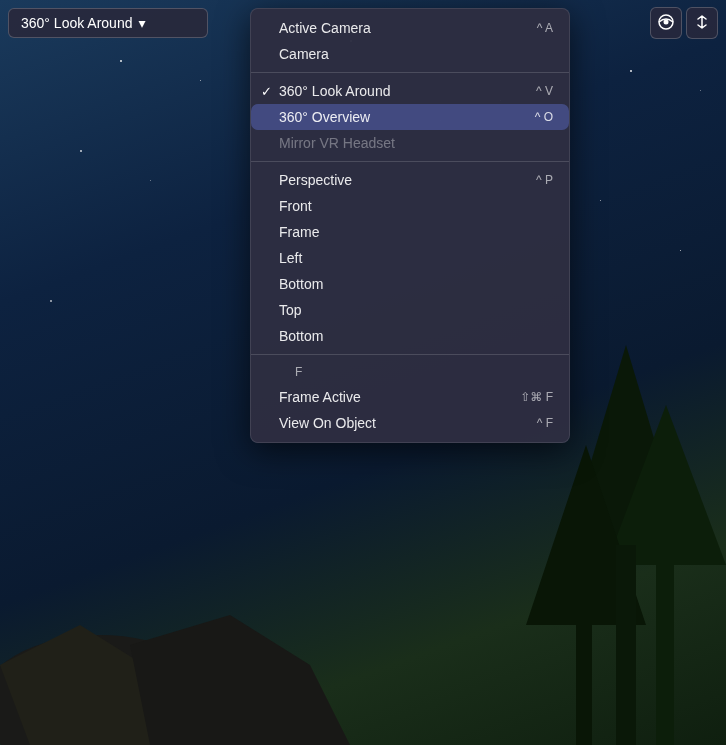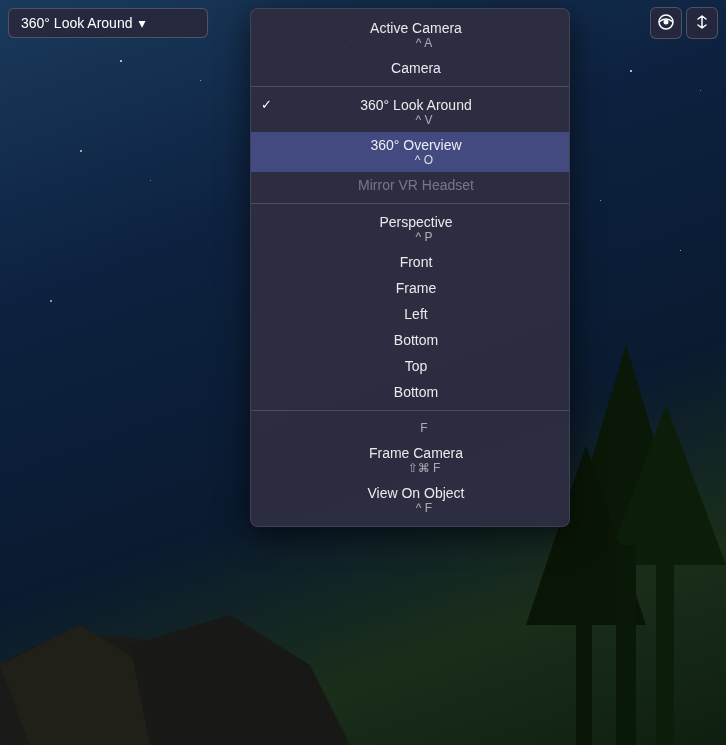--- a/index.html
+++ b/index.html
@@ -110,25 +110,25 @@
     }
 
     .menu-item {
       display: flex;
       align-items: center;
       justify-content: space-between;
       padding: 5px 16px 5px 28px;
       cursor: pointer;
       position: relative;
       color: rgba(255,255,255,0.9);
-      flex-direction: column;
     }
 
     .menu-item.highlighted {
       background: rgba(70, 80, 140, 0.85);
+      border-radius: 7px;
     }
 
     .menu-item.checked::before {
       content: "✓";
       position: absolute;
       left: 10px;
       color: white;
       font-size: 13px;
     }
 
@@ -260,20 +260,20 @@
       <span class="label">Top</span>
     </div>
     <div class="menu-item">
       <span class="label">Bottom</span>
     </div>
     <div class="menu-divider"></div>
     <div class="menu-item">
       <span class="shortcut">F</span>
     </div>
     <div class="menu-item">
-      <span class="label">Frame Camera</span>
+      <span class="label">Frame Active</span>
       <span class="shortcut">⇧⌘ F</span>
     </div>
     <div class="menu-item">
       <span class="label">View On Object</span>
       <span class="shortcut">^ F</span>
     </div>
   </div>
 
 </body></html>

